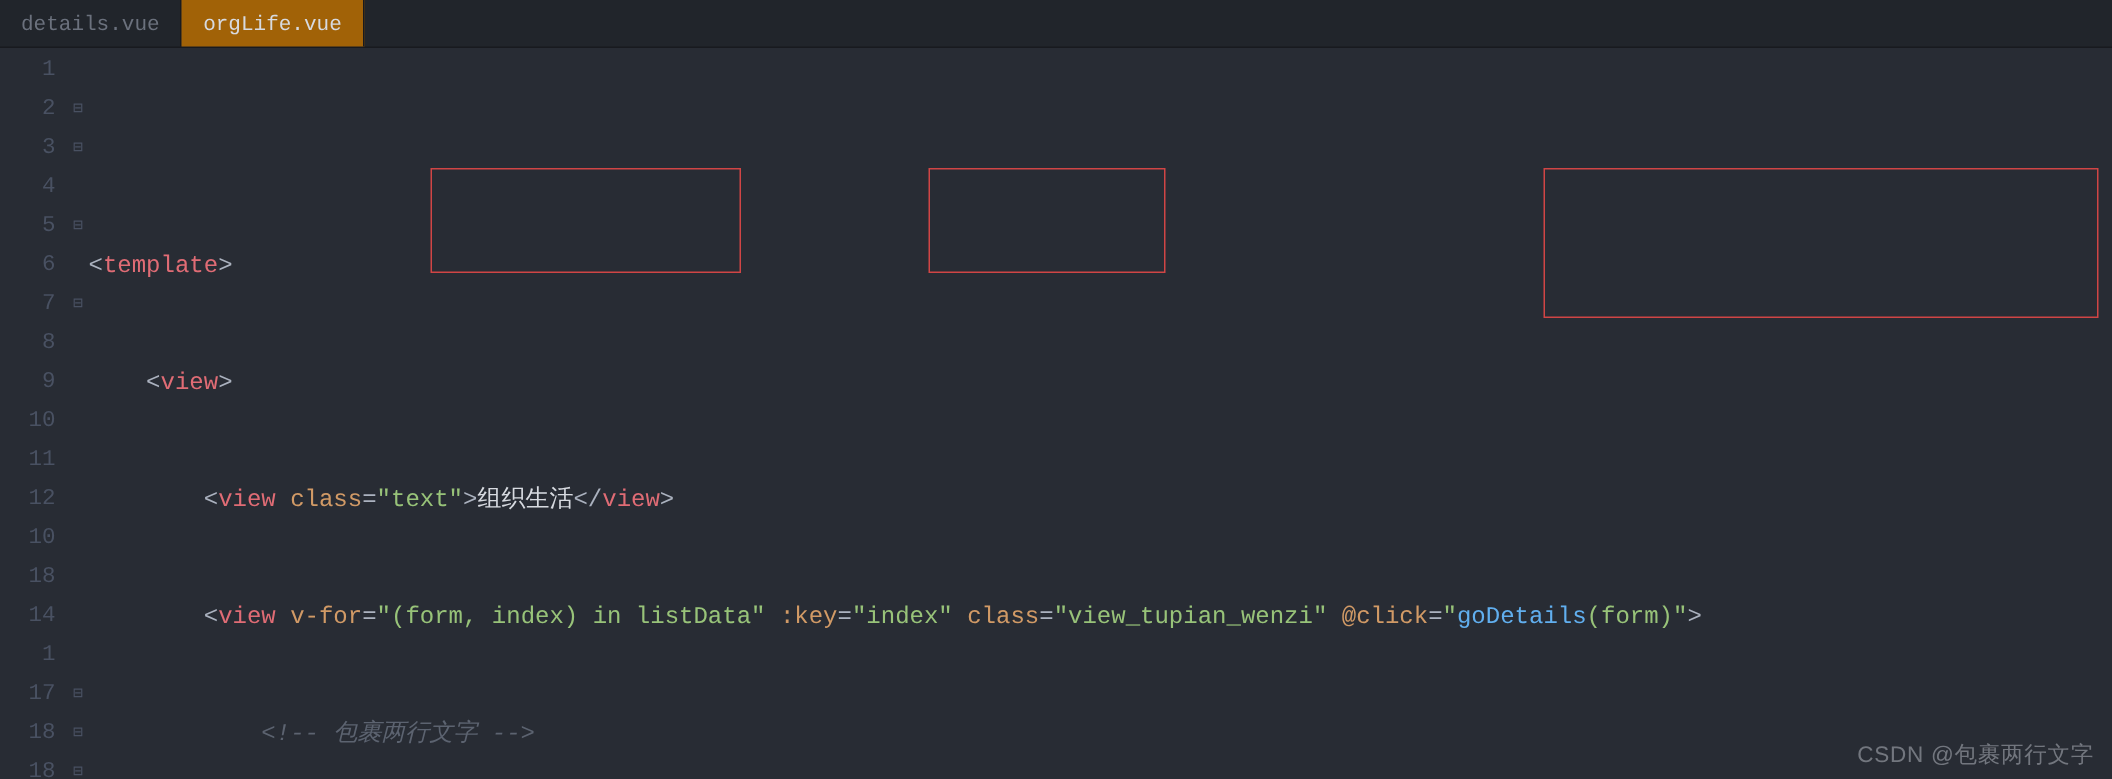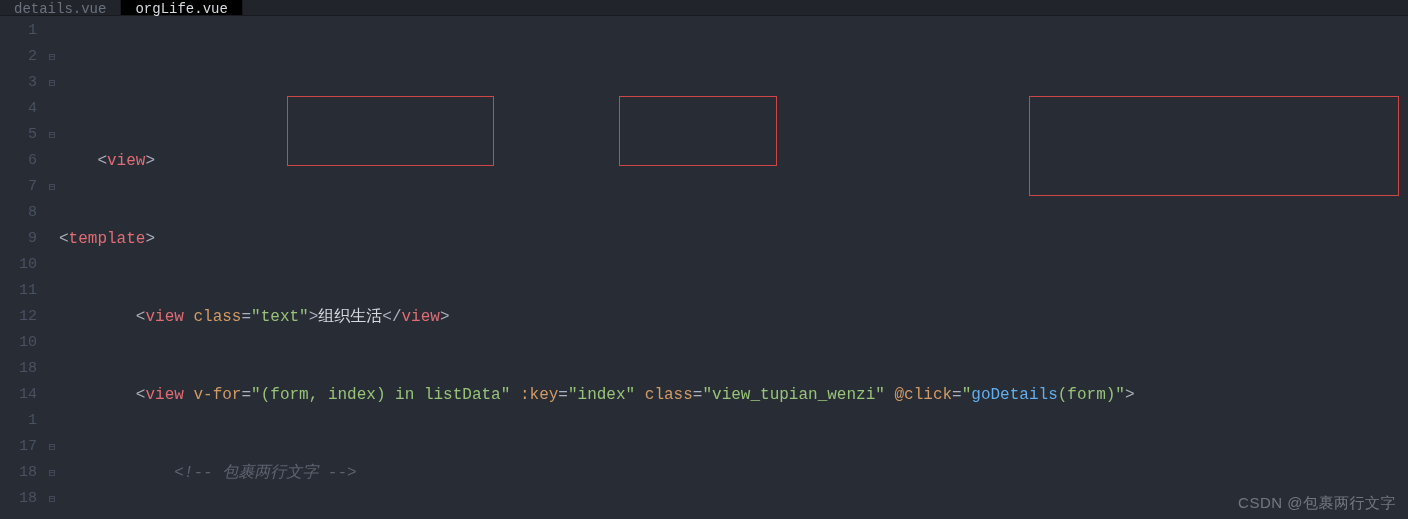--- a/index.html
+++ b/index.html
@@ -1,19 +1,19 @@
 <!DOCTYPE html>
 <html><head>
 <meta charset="utf-8">
 <style>
 * { margin:0; padding:0; box-sizing:border-box; }
 html,body { width:1408px; height:519px; background:#282c34; font-family:Consolas,"Courier New",monospace; font-size:16px; overflow:hidden; color:#abb2bf; }
-.tabs { display:flex; height:16px; background:#21252b; font-size:14px; color:#6b717d; border-bottom:1px solid #181a1f; }
+.tabs { display:flex; height:32px; background:#21252b; font-size:14px; color:#6b717d; border-bottom:1px solid #181a1f; }
 .tab { padding:3px 14px 0 14px; height:100%; display:flex; align-items:center; border-right:1px solid #181a1f; cursor:pointer; }
-.tab.active { background:#000000; color:#d7dae0; }
+.tab.active { background:#a16207; color:#d7dae0; }
 .editor { display:flex; height:calc(100% - 24px); position:relative; }
 .gutter { width:45px; text-align:right; padding-right:8px; color:#495162; user-select:none; font-size:15px; line-height:26px; padding-top:2px; }
 .gutter .ln { height:26px; }
 .fold { width:14px; color:#495162; font-size:11px; line-height:26px; padding-top:2px; }
 .fold .f { height:26px; text-align:center; }
 .code { flex:1; font-size:16px; line-height:26px; padding-top:2px; white-space:pre; position:relative; }
 .row { height:26px; }
 .punc { color:#abb2bf; }
 .tagp { color:#abb2bf; }
 .tagn { color:#e06c75; }
@@ -74,22 +74,22 @@
     <div class="f"></div>
     <div class="f"></div>
     <div class="f"></div>
     <div class="f">⊟</div>
     <div class="f">⊟</div>
     <div class="f">⊟</div>
   </div>
 
   <div class="code">
     <div class="row"></div>
+    <div class="row"><span class="tagp">&lt;</span><span class="tagn">template</span><span class="tagp">&gt;</span></div>
     <div class="row"><span>    </span><span class="tagp">&lt;</span><span class="tagn">view</span><span class="tagp">&gt;</span></div>
-    <div class="row"><span class="tagp">&lt;</span><span class="tagn">template</span><span class="tagp">&gt;</span></div>
     <div class="row"><span>        </span><span class="tagp">&lt;</span><span class="tagn">view</span><span> </span><span class="attr">class</span><span class="punc">=</span><span class="str">"</span><span class="str">text</span><span class="str">"</span><span class="tagp">&gt;</span><span class="wht">组织生活</span><span class="tagp">&lt;/</span><span class="tagn">view</span><span class="tagp">&gt;</span></div>
     <div class="row"><span>        </span><span class="tagp">&lt;</span><span class="tagn">view</span><span> </span><span class="attr">v-for</span><span class="punc">=</span><span class="str">"</span><span class="str">(form, index) in listData</span><span class="str">"</span><span> </span><span class="attr">:key</span><span class="punc">=</span><span class="str">"</span><span class="str">index</span><span class="str">"</span><span> </span><span class="attr">class</span><span class="punc">=</span><span class="str">"</span><span class="str">view_tupian_wenzi</span><span class="str">"</span><span> </span><span class="attr">@click</span><span class="punc">=</span><span class="str">"</span><span class="fn">goDetails</span><span class="str">(form)</span><span class="str">"</span><span class="tagp">&gt;</span></div>
     <div class="row"><span>            </span><span class="cmt">&lt;!-- 包裹两行文字 --&gt;</span></div>
     
     
     
     
     
     
     

